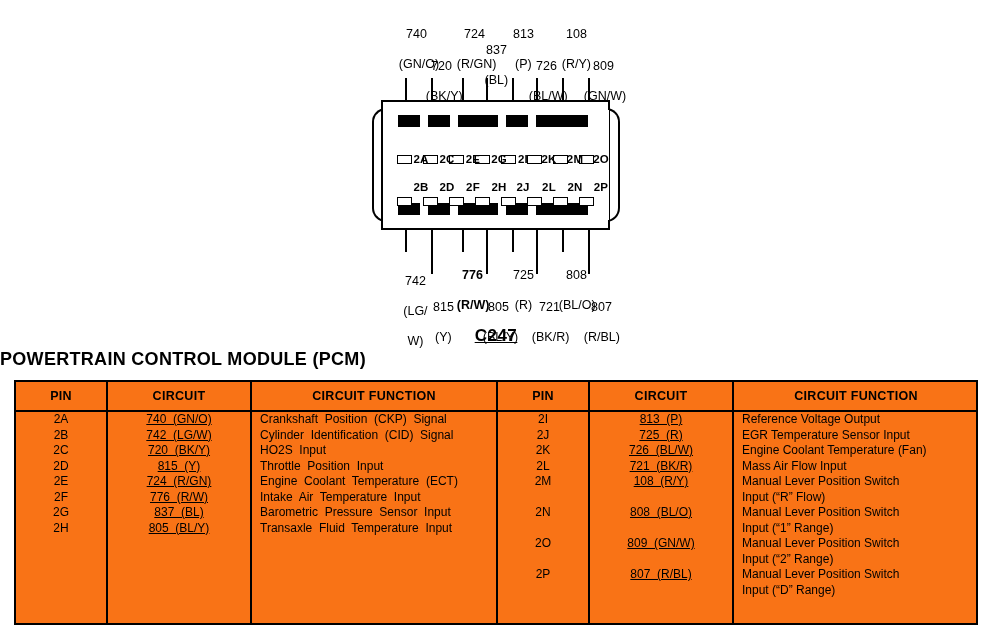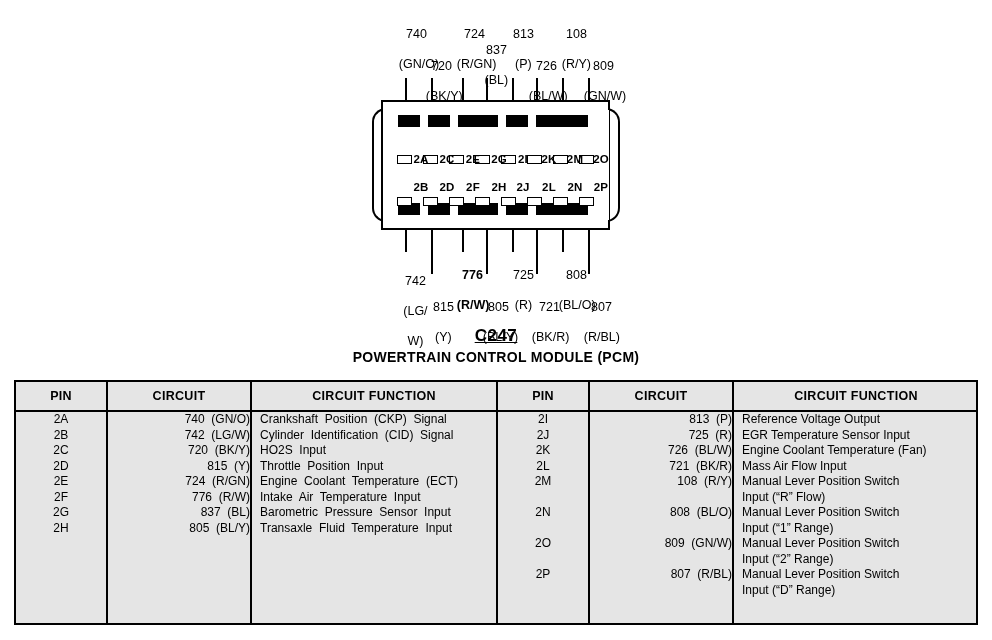--- a/index.html
+++ b/index.html
@@ -110,35 +110,34 @@
     font-size: 17px;
     font-weight: bold;
     text-decoration: underline;
     letter-spacing: .5px;
   }
   .pcm-title {
     position: absolute;
     left: 0;
     right: 0;
     top: 349px;
-    text-align: center;
-    font-size: 14px;
+    font-size: 18px;
     font-weight: bold;
     letter-spacing: .3px;
   }
   
   .tablewrap {
     position: absolute;
     left: 14px;
     top: 380px;
     width: 964px;
     height: 245px;
     border: 2px solid #000;
     box-sizing: border-box;
-    background: #e5e5e5;
+    background: #f97316;
   }
   table.pins {
     border-collapse: collapse;
     width: 100%;
     height: 100%;
     table-layout: fixed;
   }
   table.pins th {
     font-size: 12.5px;
     font-weight: bold;
@@ -156,21 +155,21 @@
   .col-ckt   { width: 140px; text-align: center; }
   .col-fn    { width: 242px; text-align: left; }
   .vline     { border-left: 2px solid #000; }
   .cellpad   { padding-top: 8px; }
   .row {
     height: 15.5px;
     line-height: 15.5px;
     white-space: pre;
   }
   .fn .row { padding-left: 8px; }
-  .ckt .row { text-align: right; }
+  .ckt .row { text-align: center; text-decoration: underline; }
   .pin .row { text-align: center; }
 </style>
 </head>
 <body>
 
 <div class="page">
 
   <div class="diagram">
 
     <div class="lbl" style="left:378px; top:12px; width:56px;">

